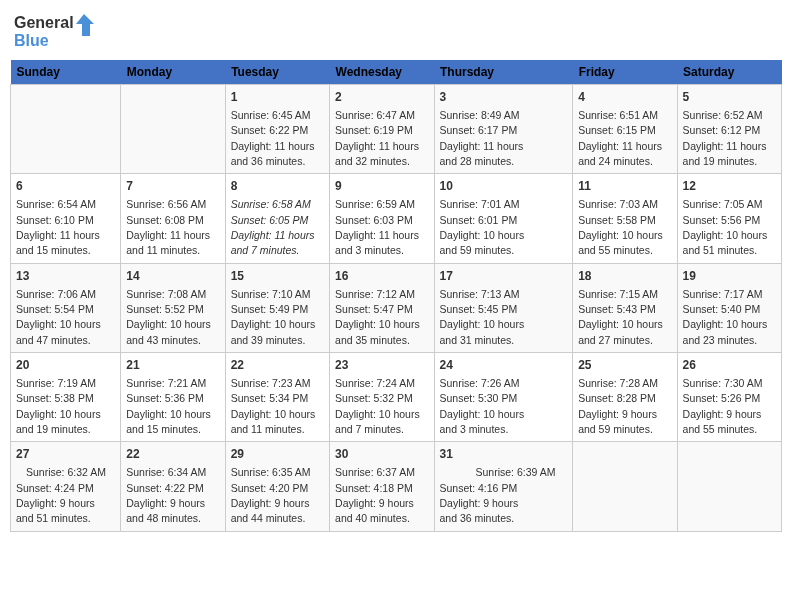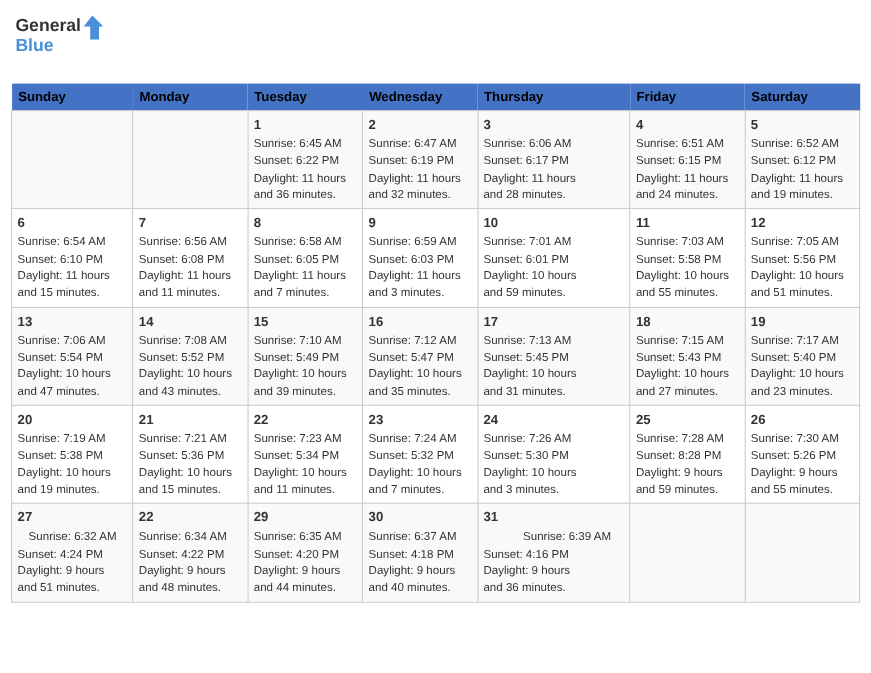--- a/index.html
+++ b/index.html
@@ -7,21 +7,21 @@
       font-family: Arial, sans-serif;
       background: #fff;
       width: 792px;
       min-height: 612px;
       padding: 10px;
     }
     .header {
       display: flex;
       justify-content: space-between;
       align-items: center;
-      margin-bottom: 22px;
+      margin-bottom: 6px;
       padding: 0 4px;
     }
     .logo {
       display: flex;
       align-items: center;
       gap: 4px;
     }
     .title-block {
       text-align: right;
     }
@@ -111,21 +111,21 @@
         <td class="empty"></td>
         <td class="empty"></td>
         <td><span class="day-num">1</span><span class="day-info" style="white-space: pre-line;">Sunrise: 6:45 AM
 Sunset: 6:22 PM
 Daylight: 11 hours
 and 36 minutes.</span></td>
         <td><span class="day-num">2</span><span class="day-info" style="white-space: pre-line;">Sunrise: 6:47 AM
 Sunset: 6:19 PM
 Daylight: 11 hours
 and 32 minutes.</span></td>
-        <td><span class="day-num">3</span><span class="day-info" style="white-space: pre-line;">Sunrise: 6:06 AM
+        <td><span class="day-num">3</span><span class="day-info" style="white-space: pre-line;">Sunrise: 8:49 AM
 Sunset: 6:17 PM
 Daylight: 11 hours
 and 28 minutes.</span></td>
         <td><span class="day-num">4</span><span class="day-info" style="white-space: pre-line;">Sunrise: 6:51 AM
 Sunset: 6:15 PM
 Daylight: 11 hours
 and 24 minutes.</span></td>
         <td><span class="day-num">5</span><span class="day-info" style="white-space: pre-line;">Sunrise: 6:52 AM
 Sunset: 6:12 PM
 Daylight: 11 hours
@@ -133,21 +133,21 @@
       </tr>
       <tr>
         <td><span class="day-num">6</span><span class="day-info" style="white-space: pre-line;">Sunrise: 6:54 AM
 Sunset: 6:10 PM
 Daylight: 11 hours
 and 15 minutes.</span></td>
         <td><span class="day-num">7</span><span class="day-info" style="white-space: pre-line;">Sunrise: 6:56 AM
 Sunset: 6:08 PM
 Daylight: 11 hours
 and 11 minutes.</span></td>
-        <td><span class="day-num">8</span><span class="day-info" style="white-space: pre-line;">Sunrise: 6:58 AM
+        <td><span class="day-num">8</span><span class="day-info" style="white-space: pre-line; font-style: italic;">Sunrise: 6:58 AM
 Sunset: 6:05 PM
 Daylight: 11 hours
 and 7 minutes.</span></td>
         <td><span class="day-num">9</span><span class="day-info" style="white-space: pre-line;">Sunrise: 6:59 AM
 Sunset: 6:03 PM
 Daylight: 11 hours
 and 3 minutes.</span></td>
         <td><span class="day-num">10</span><span class="day-info" style="white-space: pre-line;">Sunrise: 7:01 AM
 Sunset: 6:01 PM
 Daylight: 10 hours

